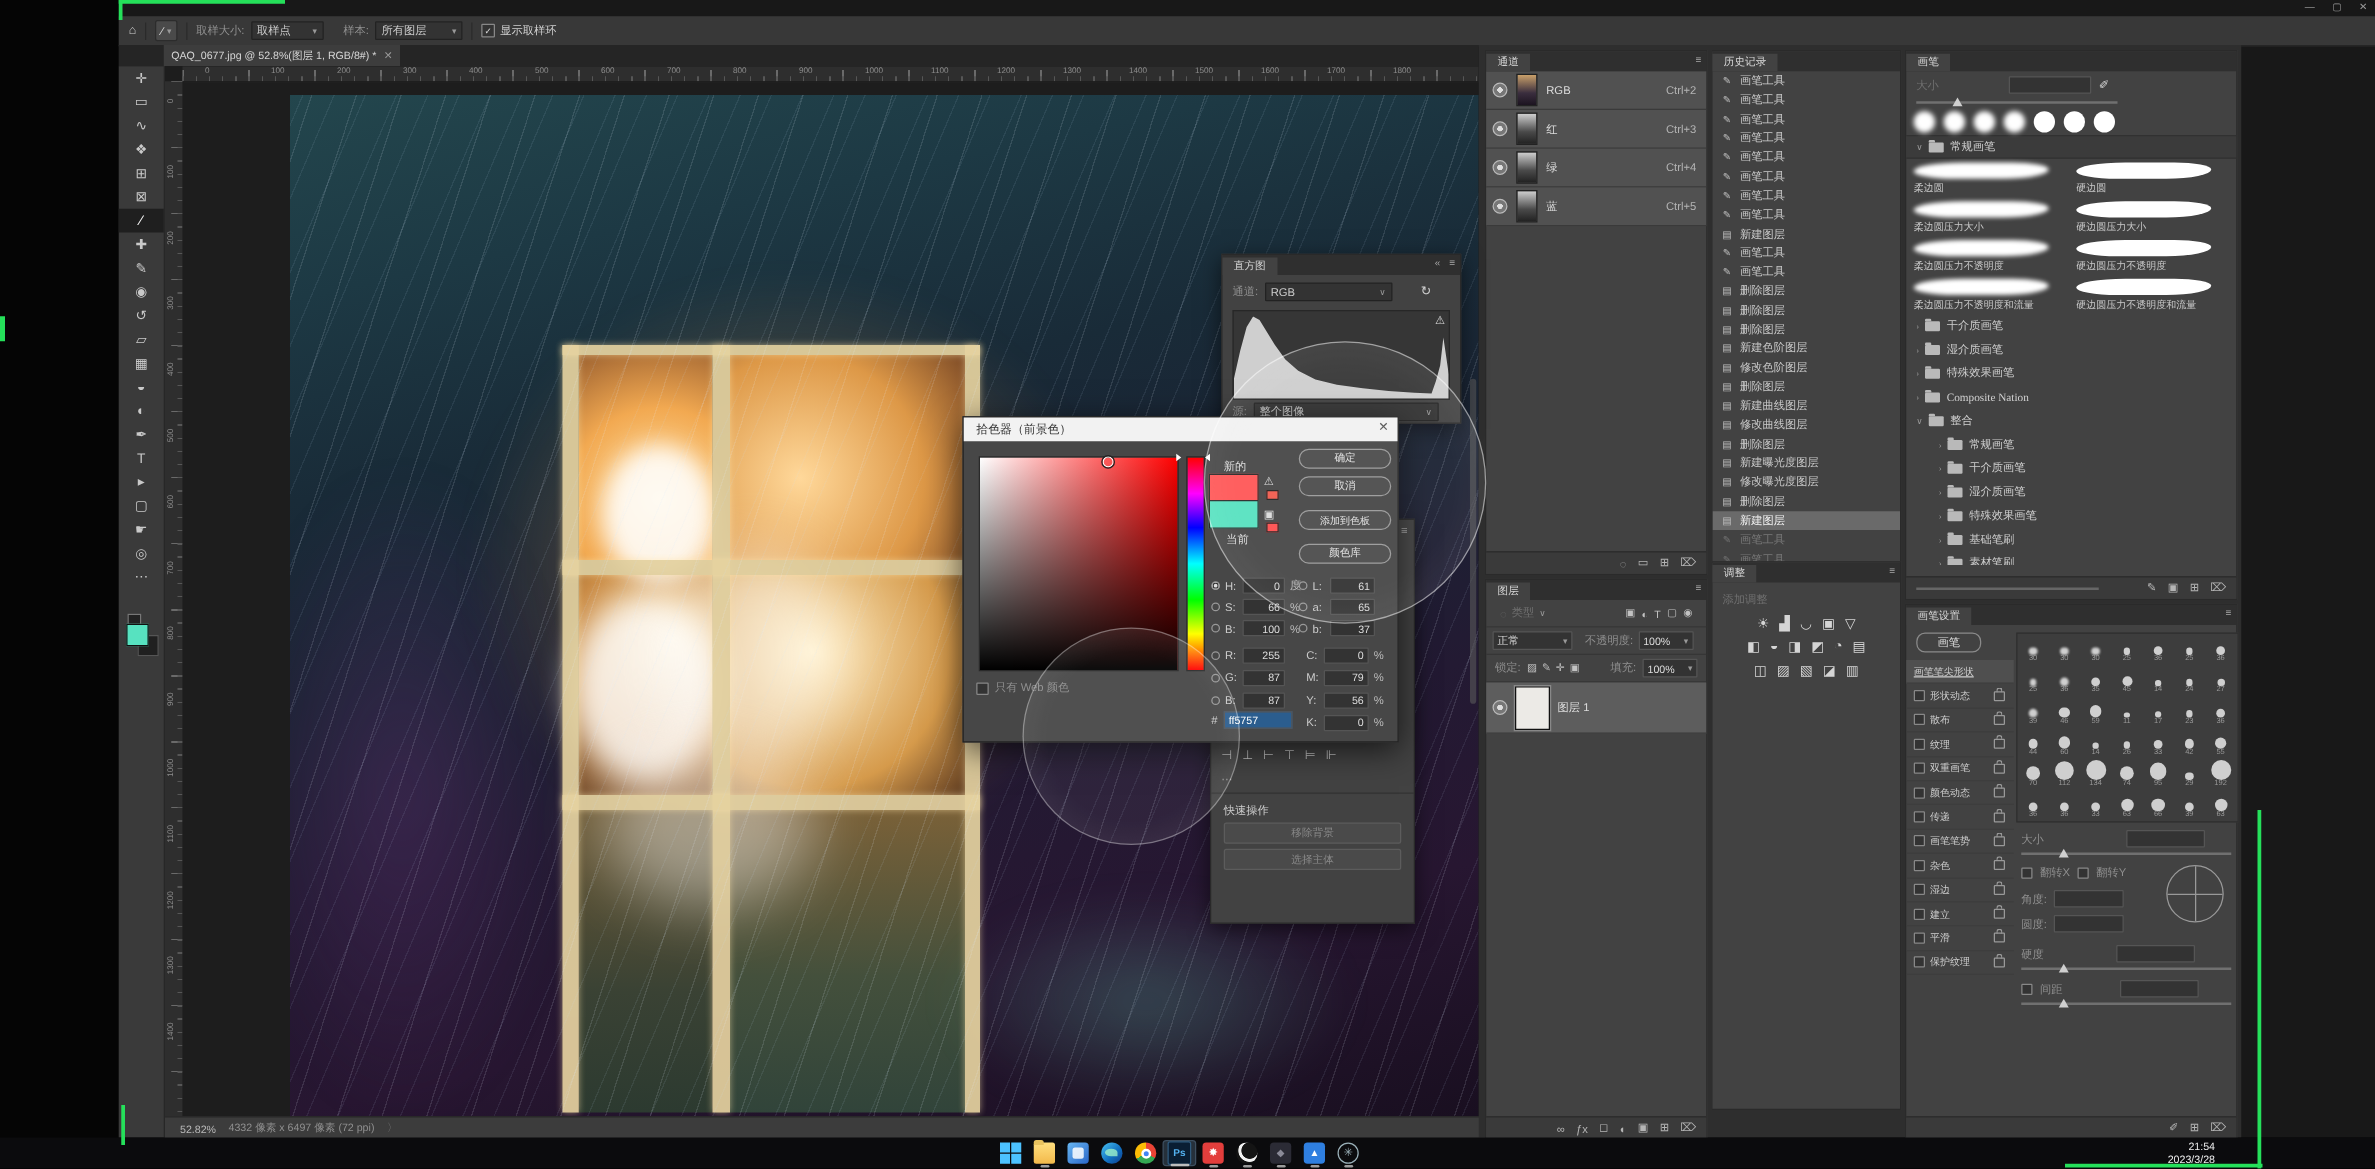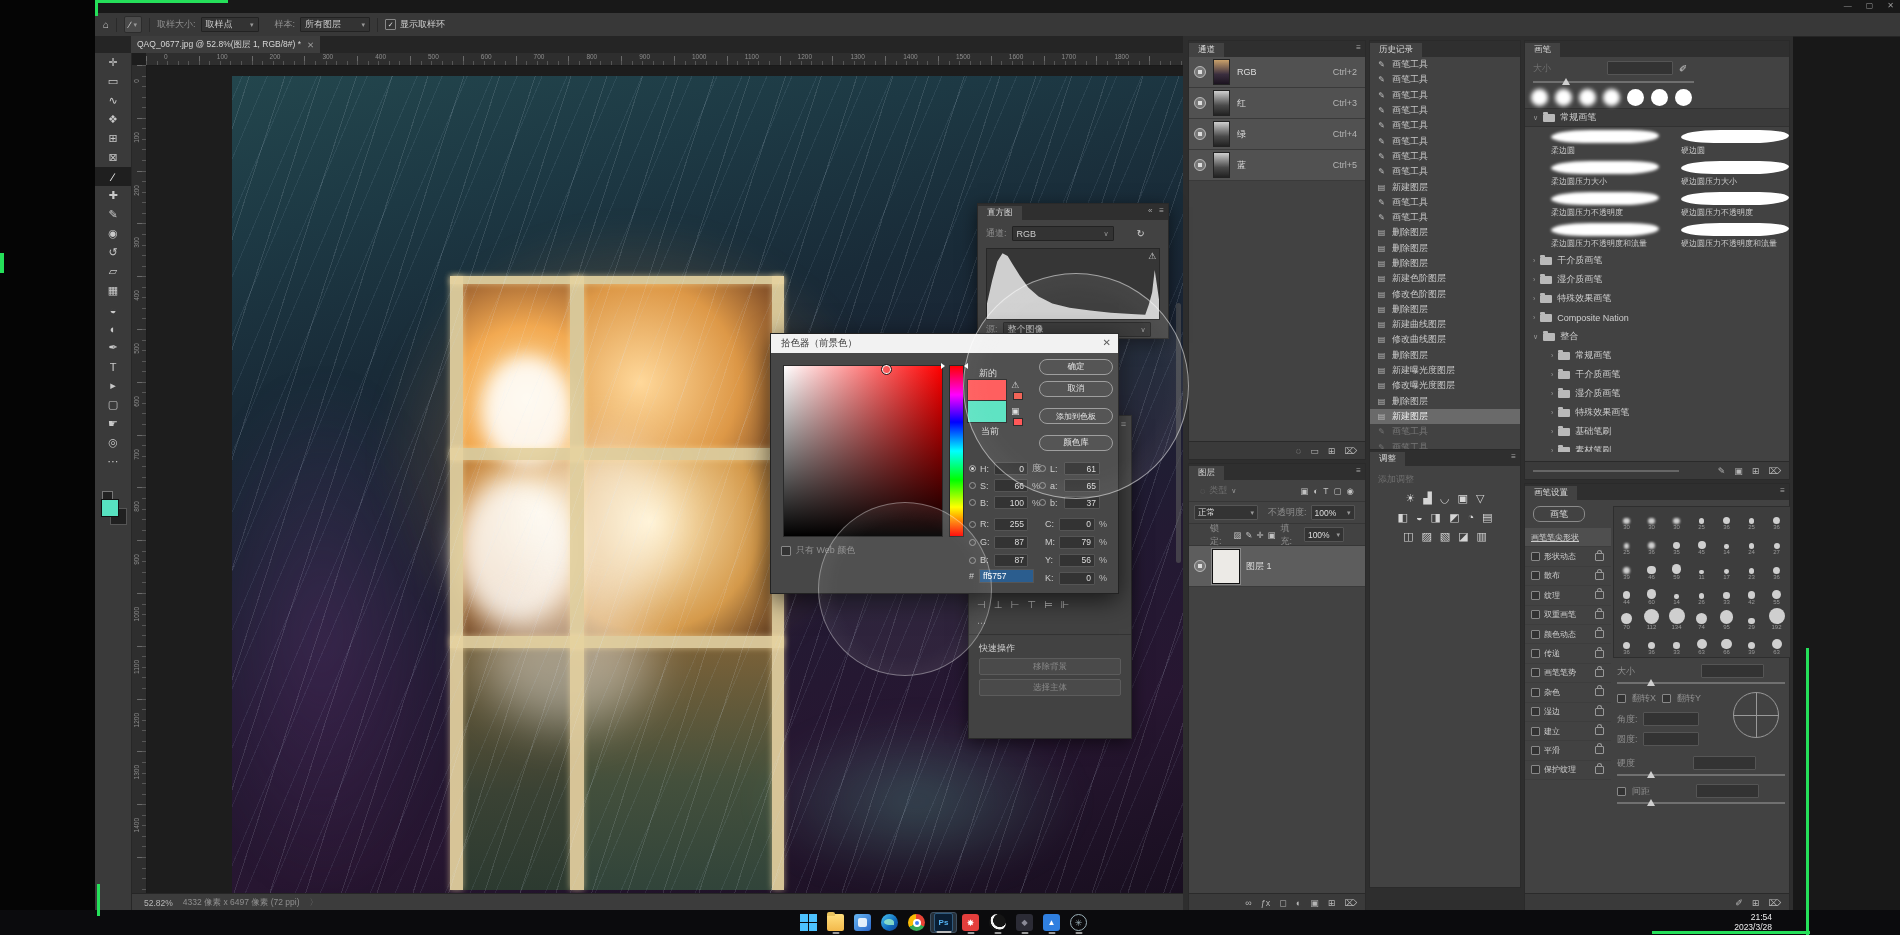--- a/index.html
+++ b/index.html
@@ -134,21 +134,21 @@
   
   .adj-row{display:flex;gap:8px;justify-content:center;margin-top:6px;color:#d5d5d5;font-size:11px;}
 
   
   .preset-dot{width:17px;height:17px;border-radius:50%;background:#fff;position:relative;}
   .preset-dot.soft{filter:blur(2px);}
   .brush-cell{width:124px;display:flex;flex-direction:column;gap:2px;padding:3px 0 2px 6px;}
   .stroke{width:108px;height:13px;background:#fff;border-radius:60% 45% 55% 50%/90% 70% 95% 75%;}
   .soft .stroke{filter:blur(1.6px);}
   .brush-name{font-size:8px;color:#c9c9c9;white-space:nowrap;overflow:hidden;}
-  .folder-row{display:flex;align-items:center;gap:5px;height:19px;padding-left:8px;color:#cfcfcf;}
+  .folder-row{display:flex;align-items:center;gap:5px;height:19px;padding-left:8px;color:#cfcfcf;font-family:Liberation Serif, serif;}
   .folder-row.indent{padding-left:26px;}
   .fold-ic{width:12px;height:8px;background:#b9b9b9;border-radius:1px;position:relative;}
   .fold-ic::before{content:'';position:absolute;left:0;top:-2px;width:5px;height:2px;background:#b9b9b9;border-radius:1px 1px 0 0;}
 
   
   .bs-opt{display:flex;align-items:center;gap:4px;height:18.4px;padding-left:6px;color:#cdcdcd;border-bottom:1px solid #3d3d3d;}
   .lock{width:7px;height:6px;border:1px solid #999;border-radius:1px;position:relative;margin-left:auto;margin-right:7px;}
   .lock::before{content:'';position:absolute;top:-4px;left:1px;width:3px;height:3px;border:1px solid #999;border-bottom:none;border-radius:3px 3px 0 0;}
   .tip-cell{width:25px;height:24px;display:flex;flex-direction:column;align-items:center;justify-content:flex-end;}
   .tip-dot{background:#cfcfcf;border-radius:50%;}
@@ -657,21 +657,21 @@
       <span class="field-box" style="width:56px;height:13px;justify-content:space-between;">
         <span>正常</span>
         <span class="caret">▾</span>
       </span>
       <span class="dim" style="margin-left:6px;">不透明度:</span>
       <span class="field-box" style="width:36px;height:13px;justify-content:space-between;">
         <span>100%</span>
         <span class="caret">▾</span>
       </span>
     </div>
-    <div class="row" style="height:21px;padding:0 21px;gap:5px;border-bottom:1px solid #363636;">
+    <div class="row" style="height:21px;padding:0 7px;gap:5px;border-bottom:1px solid #363636;">
       <span class="dim">锁定:</span>
       <span class="row" style="gap:4px;font-size:8.5px;color:#c2c2c2;">
 
       <span>▨</span>
           <span>✎</span>
           <span>✛</span>
           <span>▣</span>
         </span>
       <span class="dim" style="margin-left:auto;">填充:</span>
       <span class="field-box" style="width:36px;height:13px;justify-content:space-between;">
@@ -897,21 +897,21 @@
         <span class="preset-dot soft"></span>
         <span class="preset-dot hard"></span>
         <span class="preset-dot hard"></span>
         <span class="preset-dot hard"></span>
       </div>
     <div class="folder-row" style="background:#3b3b3b;border-top:1px solid #313131;border-bottom:1px solid #313131;height:17px;">
       <span class="caret">∨</span>
       <span class="fold-ic"></span>
       <span>常规画笔</span>
     </div>
-    <div style="display:flex;flex-wrap:wrap;width:260px;padding-left:20px;">
+    <div style="display:flex;flex-wrap:wrap;width:260px;">
 
         <div class="brush-cell soft">
           <span class="stroke"></span>
           <span class="brush-name">柔边圆</span>
         </div>
 
         <div class="brush-cell hard">
           <span class="stroke"></span>
           <span class="brush-name">硬边圆</span>
         </div>

